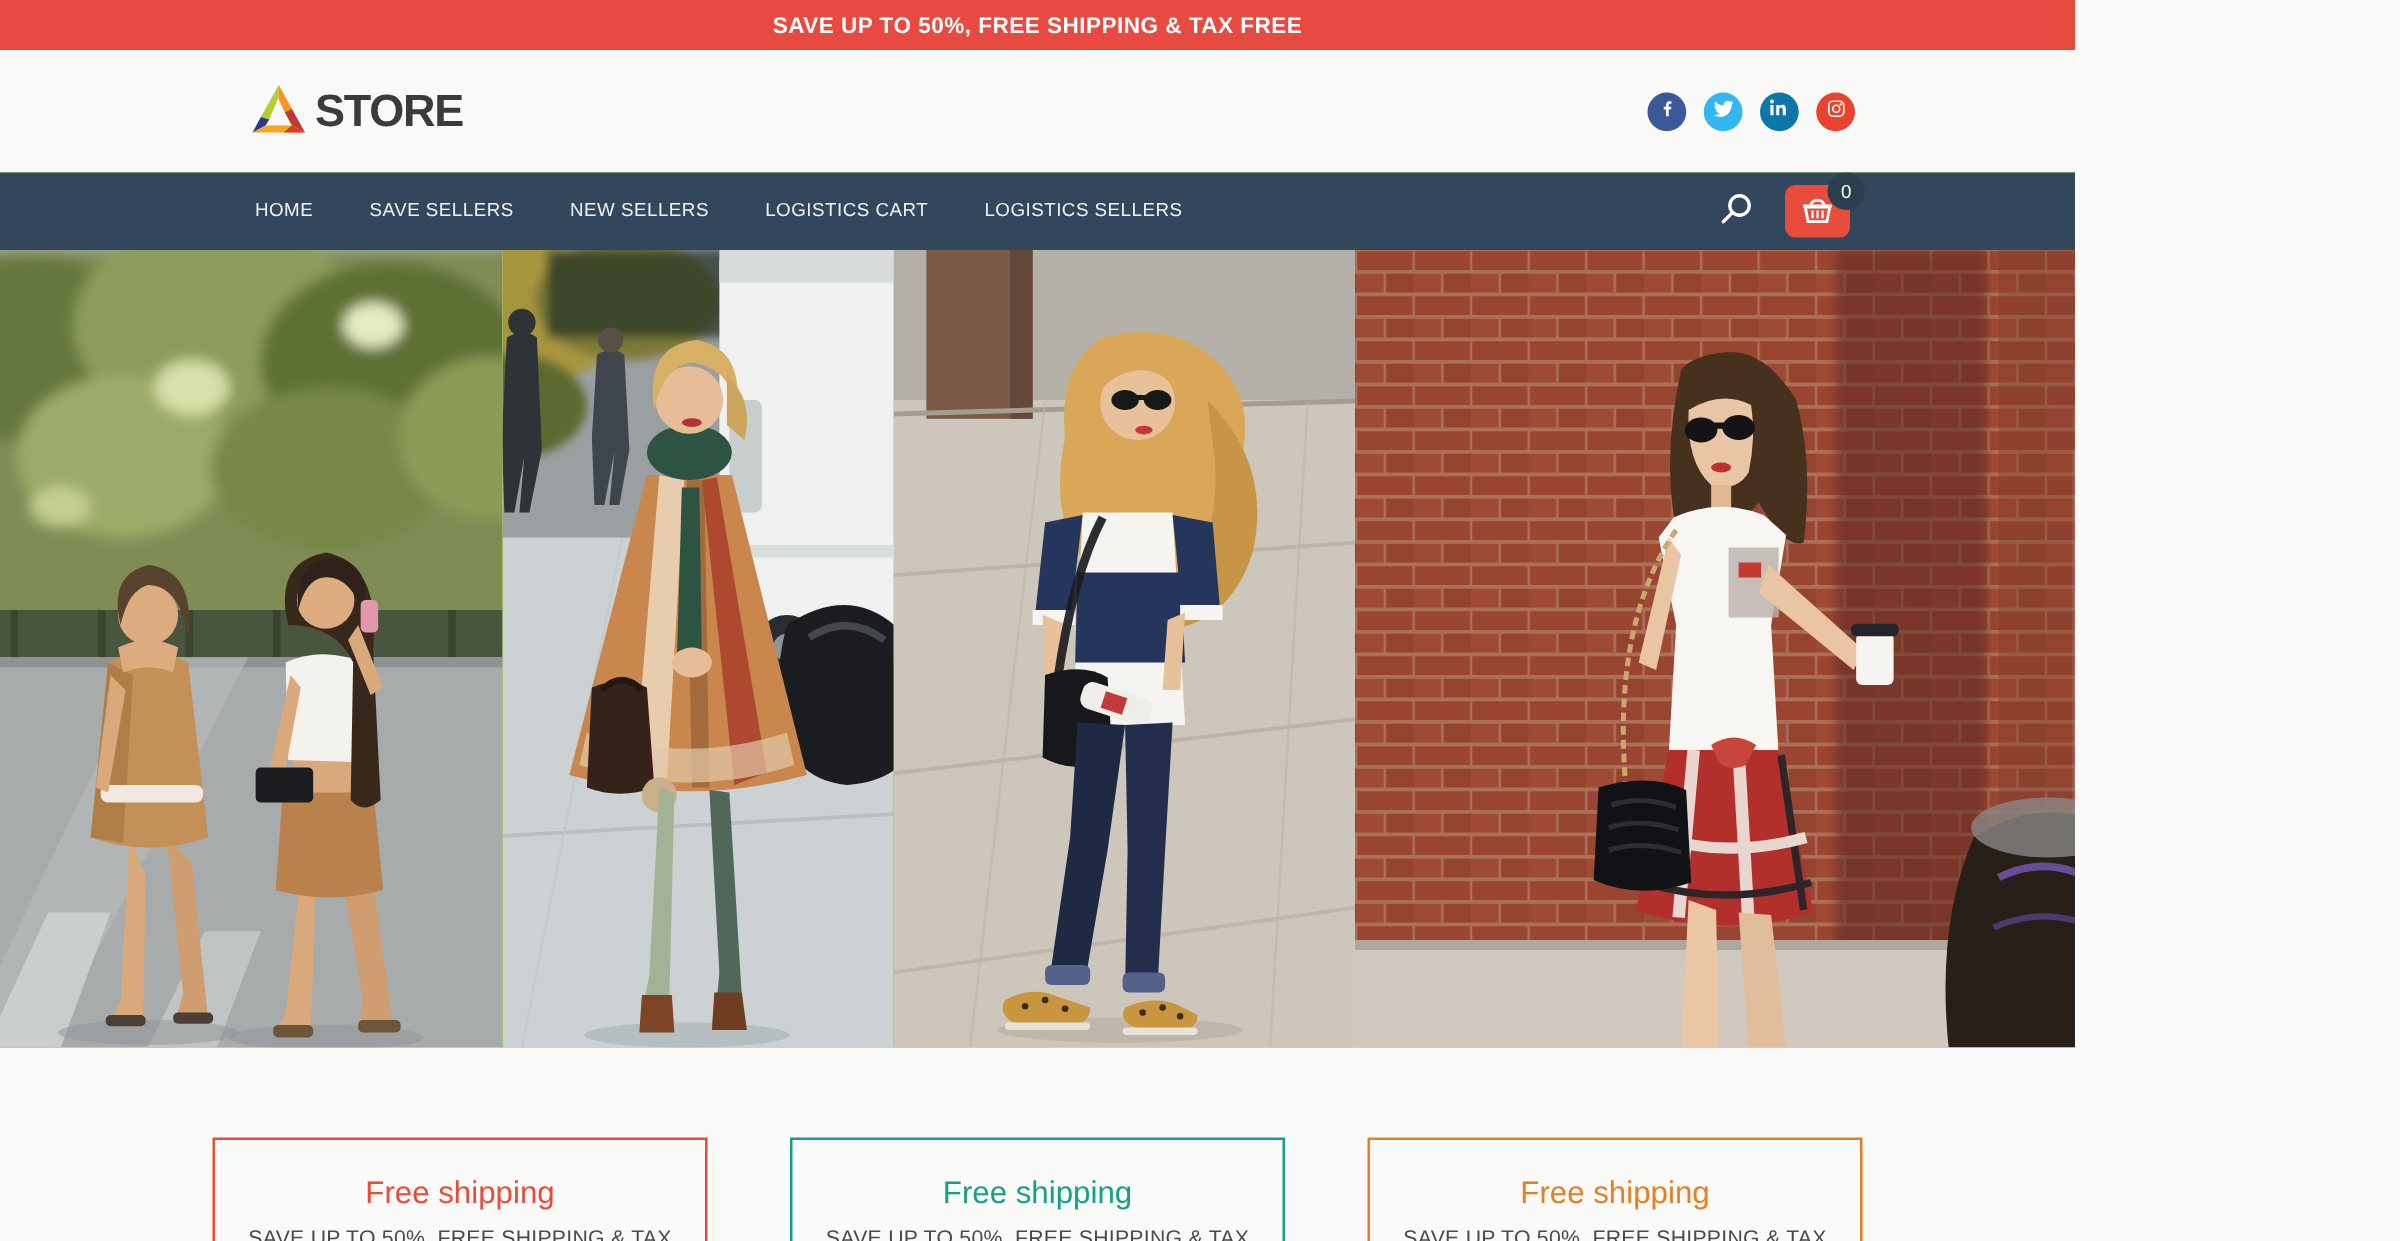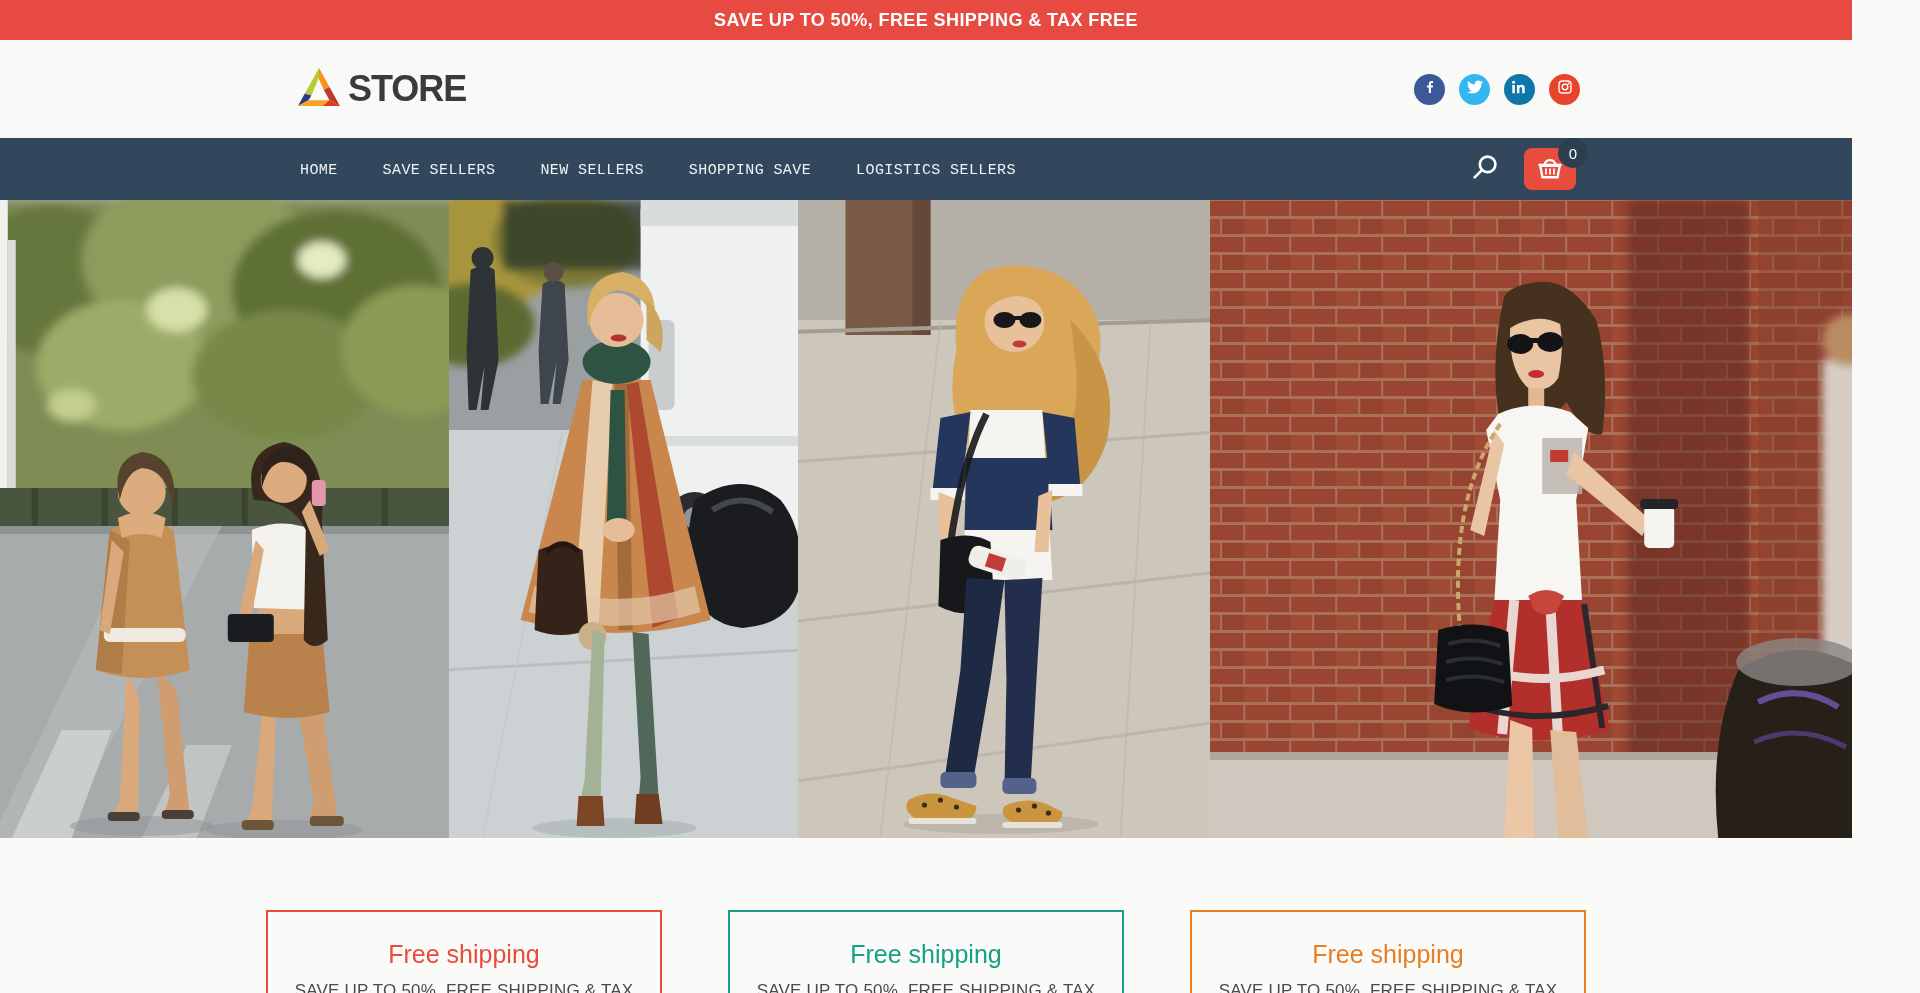--- a/index.html
+++ b/index.html
@@ -1,19 +1,19 @@
 <!DOCTYPE html>
 <html><head>
 <meta charset="utf-8">
 <title>STORE</title>
 <style>
   * { margin:0; padding:0; box-sizing:border-box; }
   html,body { width:1920px; height:993px; overflow:hidden; }
   body { font-family:"Liberation Sans","DejaVu Sans",sans-serif; background:#fafaf8; }
-  .page { width:1852px; height:993px; overflow:hidden; background:#84cc16; }
+  .page { width:1660px; height:993px; overflow:hidden; background:#84cc16; }
   .container { width:1320px; margin:0 auto; }
 
   
   .topbar { height:40px; background:#e64a41; display:flex; align-items:center; justify-content:center; }
   .topbar span { color:#ffffff; font-size:18px; font-weight:bold; letter-spacing:.4px; }
 
   
   header { height:98px; background:#f9f9f7; }
   .header-inner { height:98px; display:flex; align-items:center; justify-content:space-between; padding:0 6px 0 30px; }
   .logo { display:flex; align-items:center; gap:6px; text-decoration:none; cursor:pointer; }
@@ -23,21 +23,21 @@
   .social.fb { background:#3b5998; }
   .social.tw { background:#34b7f1; }
   .social.li { background:#0e76a8; }
   .social.ig { background:#e8432c; }
 
   
   nav { height:62px; background:#32475b; }
   .nav-inner { height:62px; display:flex; align-items:center; justify-content:space-between; padding:0 10px 0 34px; }
   .menu { list-style:none; display:flex; align-items:center; }
   .menu li { margin-right:45px; }
-  .menu a { color:#eef2f5; font-size:15px; letter-spacing:.4px; text-decoration:none; cursor:pointer; font-weight:500;font-family:Liberation Mono, monospace; }
+  .menu a { color:#eef2f5; font-size:15px; letter-spacing:.4px; text-decoration:none; cursor:pointer; font-weight:500; }
   .nav-right { display:flex; align-items:center; gap:26px; }
   .search-btn { background:none; border:none; cursor:pointer; display:flex; align-items:center; }
   .cart-btn { position:relative; width:52px; height:42px; background:#e74c3c; border:none; border-radius:8px;
               display:flex; align-items:center; justify-content:center; cursor:pointer; }
   .cart-badge { position:absolute; top:-10px; right:-12px; width:30px; height:30px; border-radius:50%;
                 background:#2c3e50; color:#fff; font-size:15px; display:flex; align-items:center; justify-content:center; }
 
   
   .hero { height:638px; display:flex; }
   .hero .slide { height:638px; overflow:hidden; cursor:pointer; }
@@ -112,21 +112,21 @@
       </div>
     </div>
   </header>
 
   <nav>
     <div class="container nav-inner">
       <ul class="menu">
         <li><a>HOME</a></li>
         <li><a>SAVE SELLERS</a></li>
         <li><a>NEW SELLERS</a></li>
-        <li><a>SHOPPING SAVE</a></li>
+        <li><a>LOGISTICS CART</a></li>
         <li><a>LOGISTICS SELLERS</a></li>
       </ul>
       <div class="nav-right">
         <button class="search-btn">
           <span>
             <svg viewBox="0 0 26 26" width="27" height="27">
               <circle cx="16" cy="10" r="7.5" fill="none" stroke="#fff" stroke-width="2.6"></circle>
               <line x1="10.5" y1="15.5" x2="3.5" y2="22.5" stroke="#fff" stroke-width="2.6" stroke-linecap="round"></line>
             </svg>
           </span>

